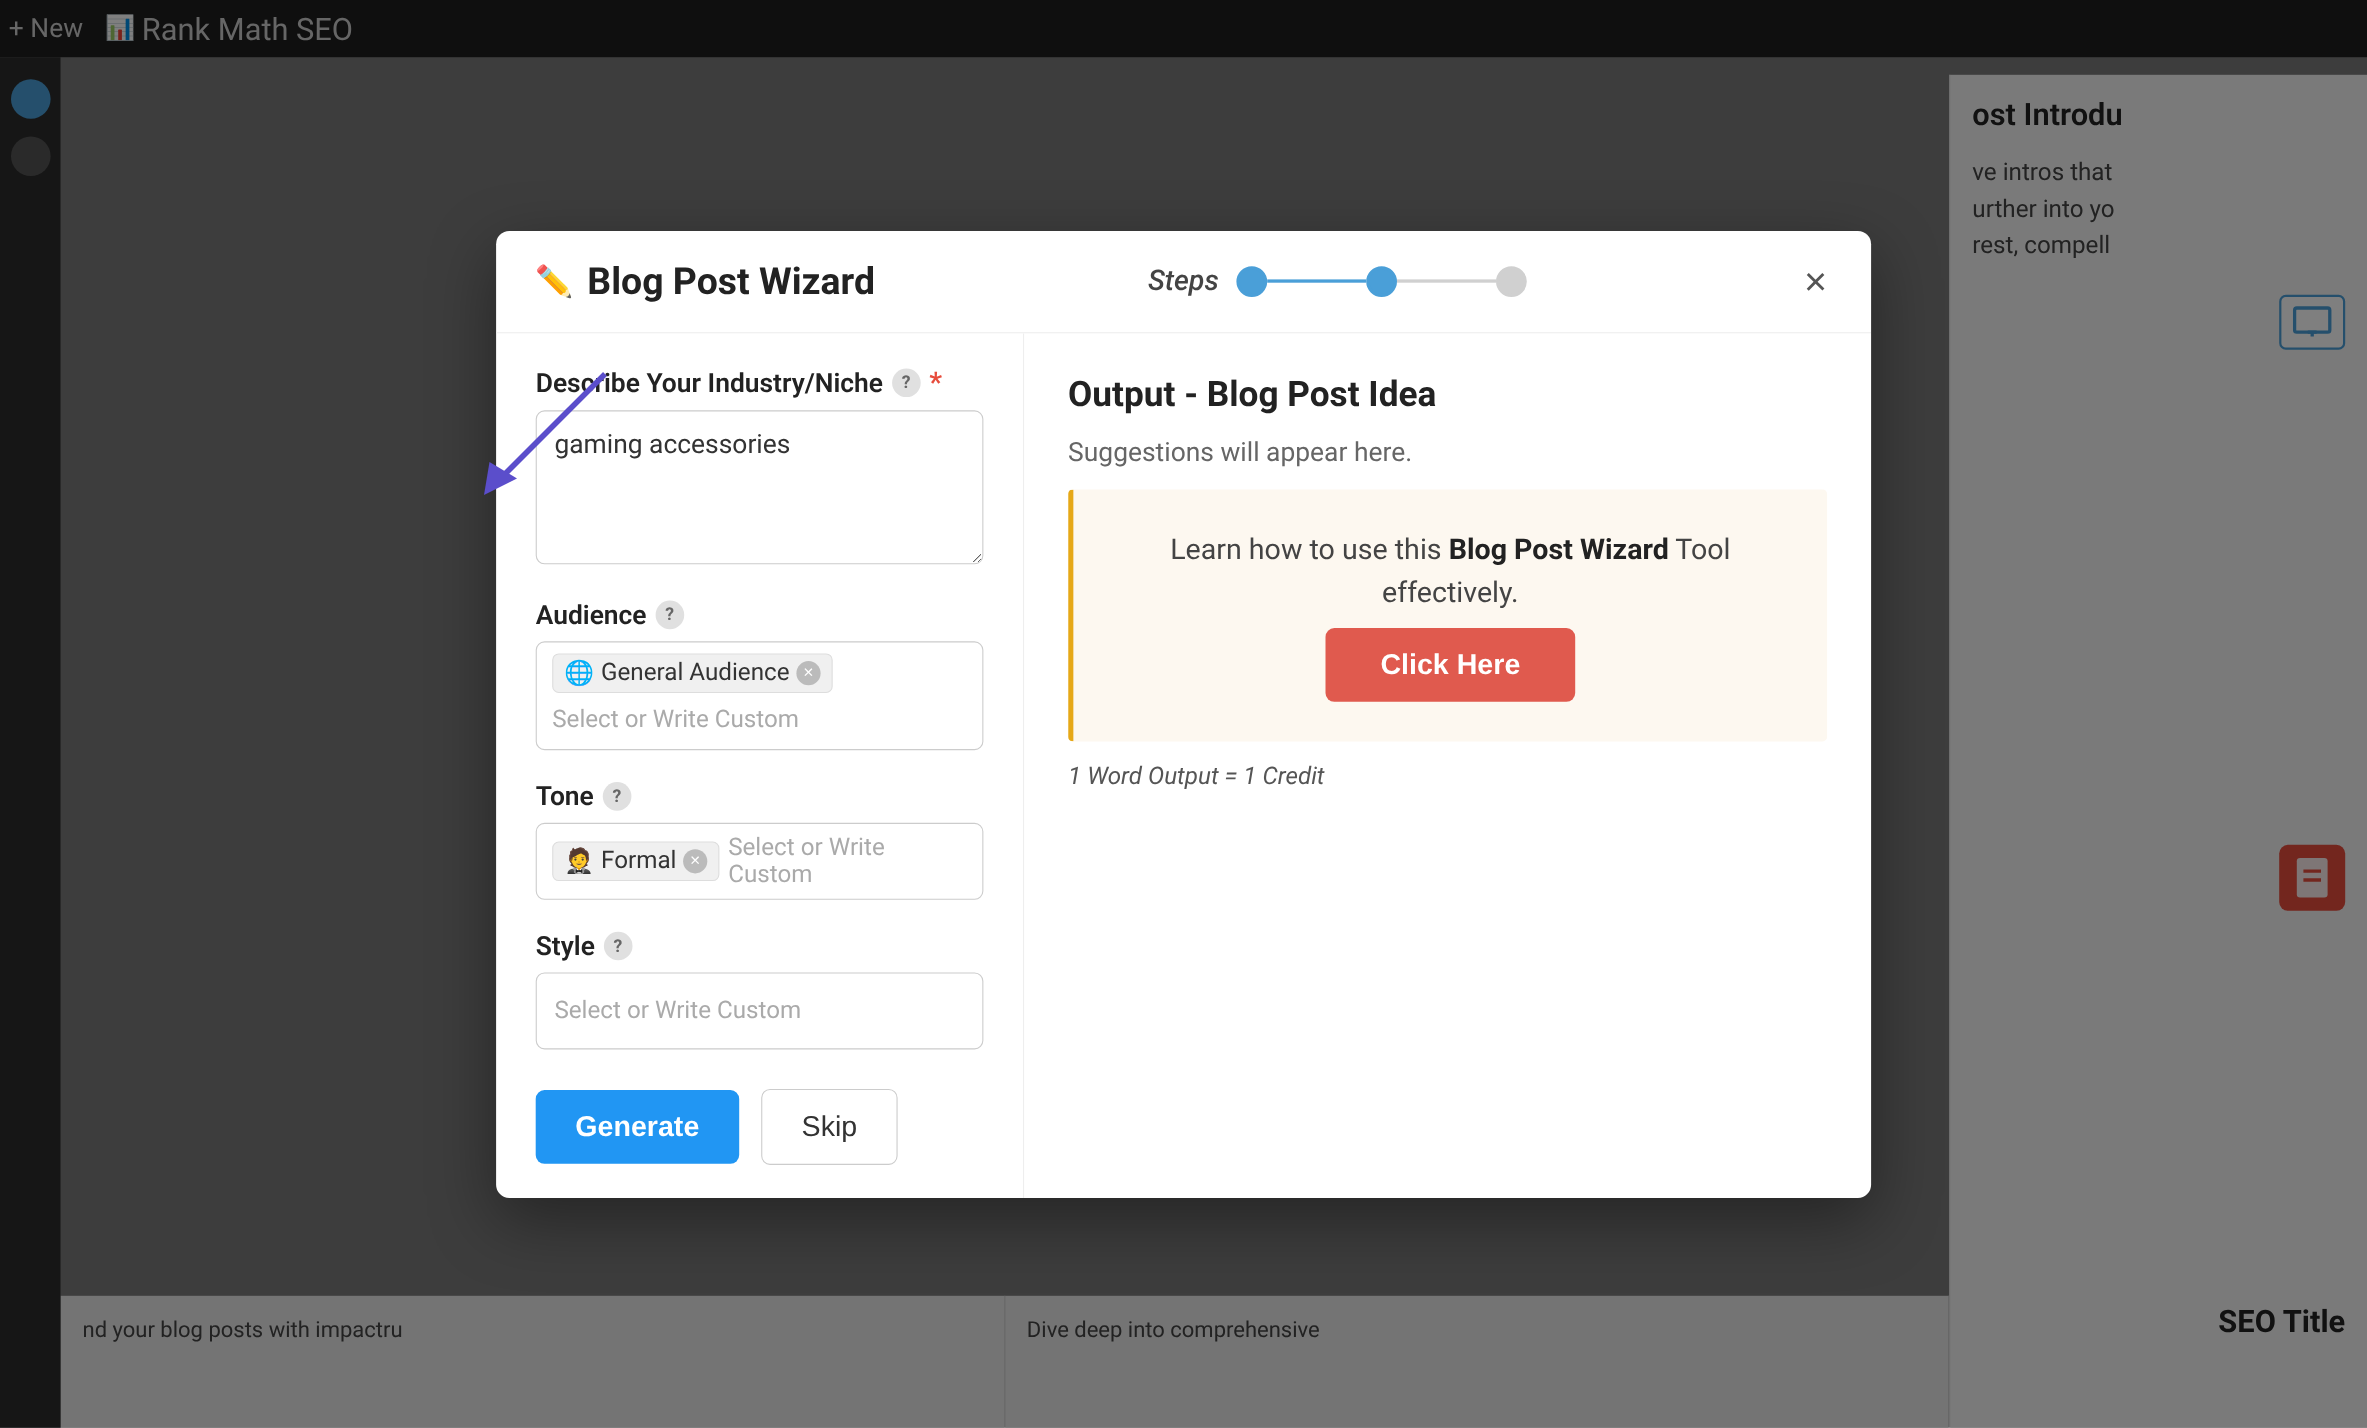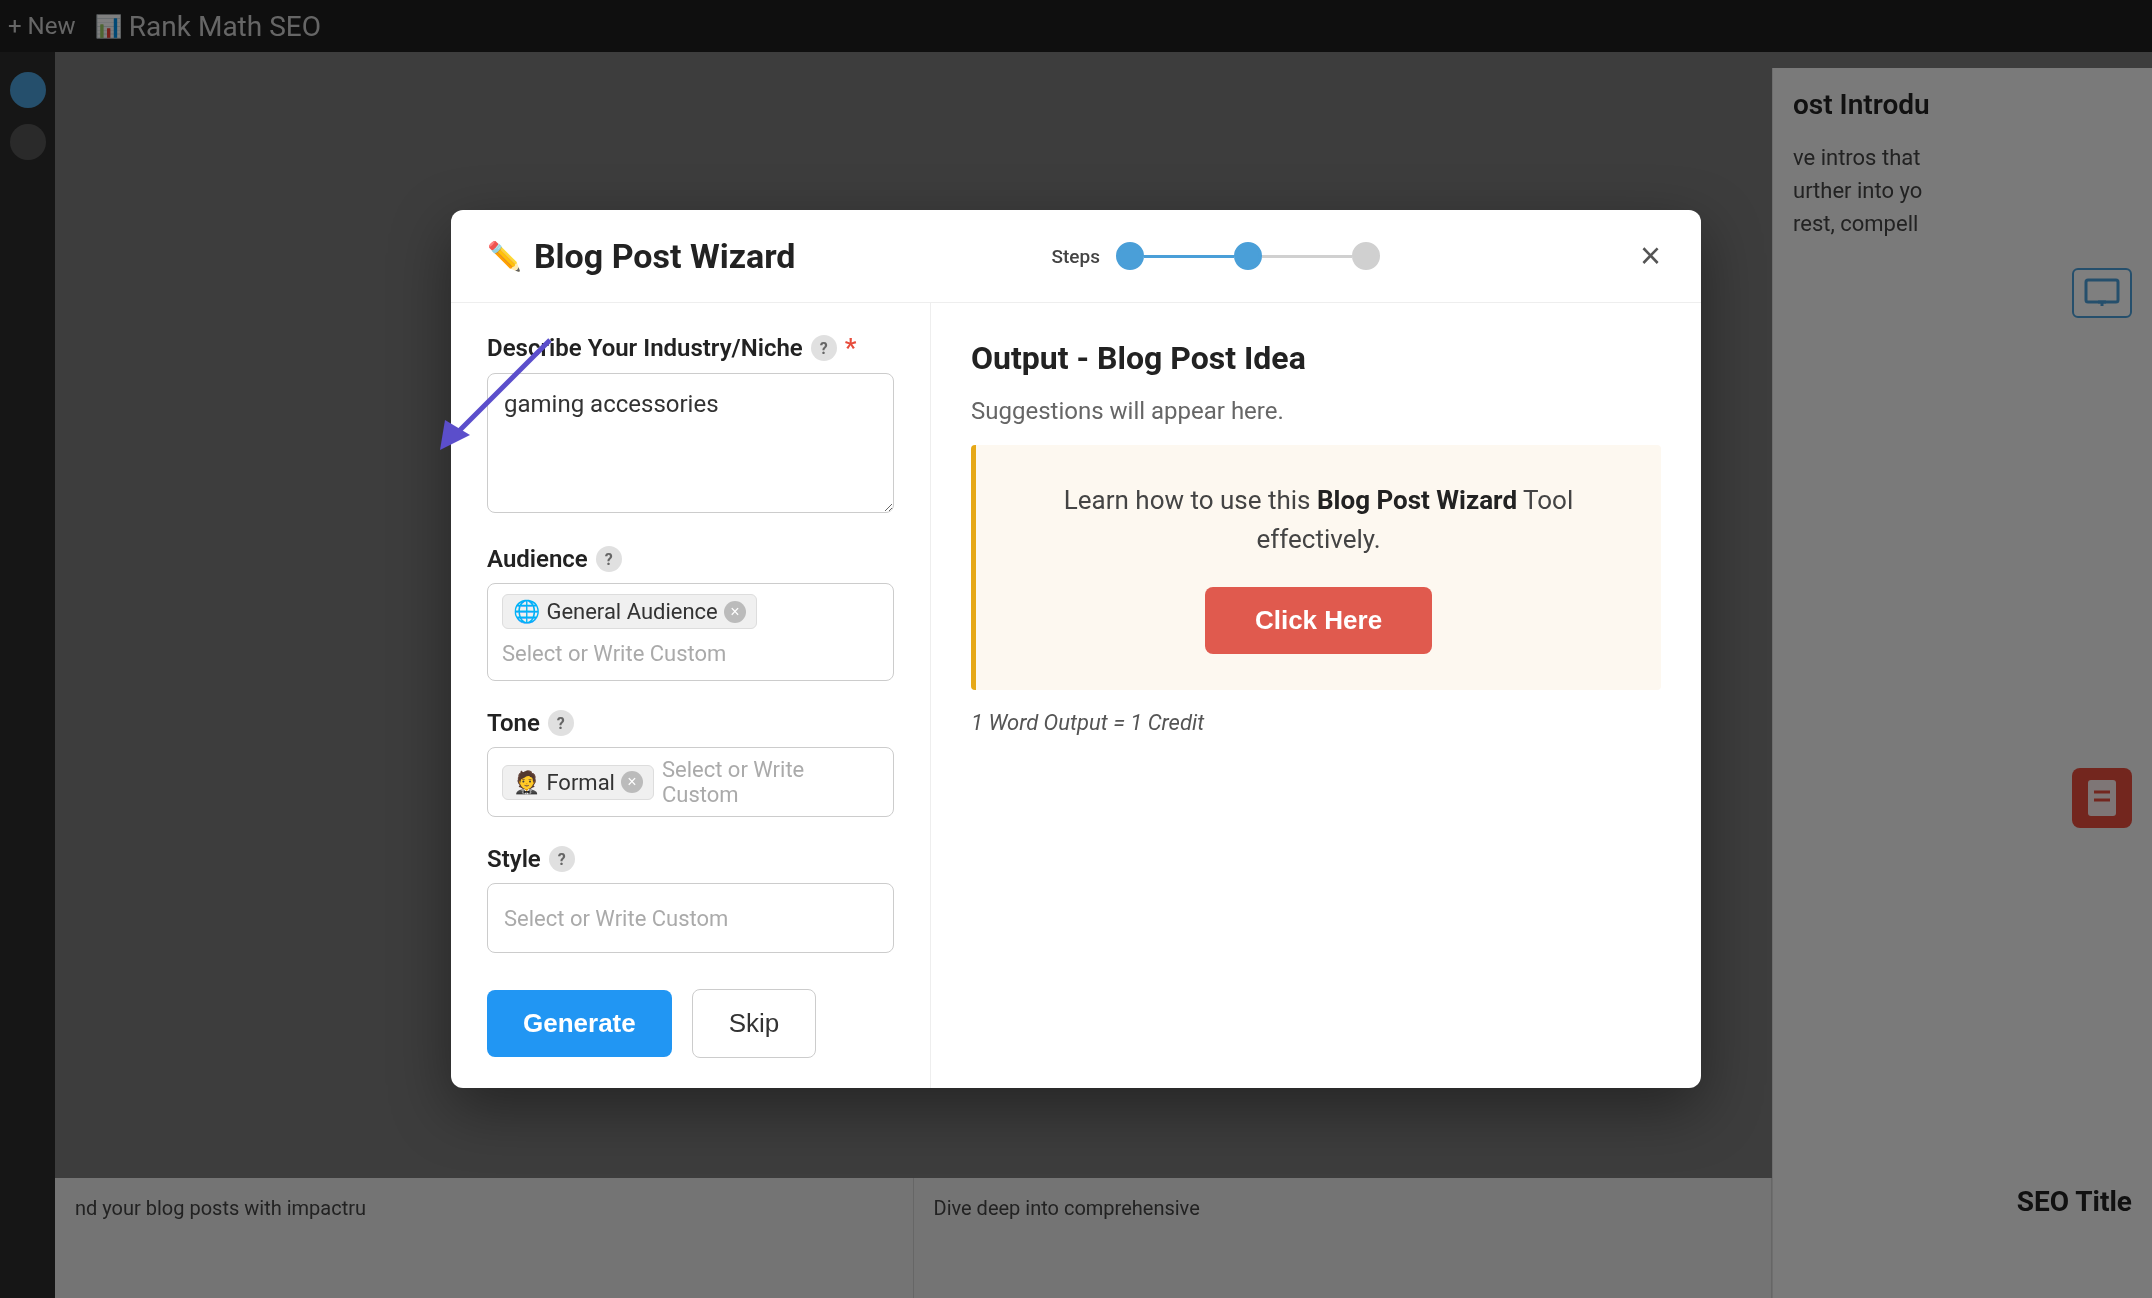--- a/index.html
+++ b/index.html
@@ -178,23 +178,24 @@
       font-size: 34px;
       font-weight: 700;
       color: #222;
     }
     .steps-area {
       display: flex;
       align-items: center;
       gap: 16px;
     }
     .steps-label {
-      font-size: 19px;
+      font-size: 26px;
       color: #444;
       font-weight: 500;
+      font-style: italic;
     }
     .steps-track {
       display: flex;
       align-items: center;
       gap: 0;
     }
     .step-dot {
       width: 28px;
       height: 28px;
       border-radius: 50%;
@@ -411,21 +412,21 @@
       color: #666;
     }
     .info-box {
       background: #fdf8f0;
       border-left: 5px solid #e6a817;
       border-radius: 4px;
       padding: 36px 40px;
       display: flex;
       flex-direction: column;
       align-items: center;
-      gap: 28px;
+      gap: 12px;
       text-align: center;
     }
     .info-box-text {
       font-size: 26px;
       color: #444;
       line-height: 1.5;
     }
     .info-box-text strong {
       font-weight: 700;
       color: #222;

